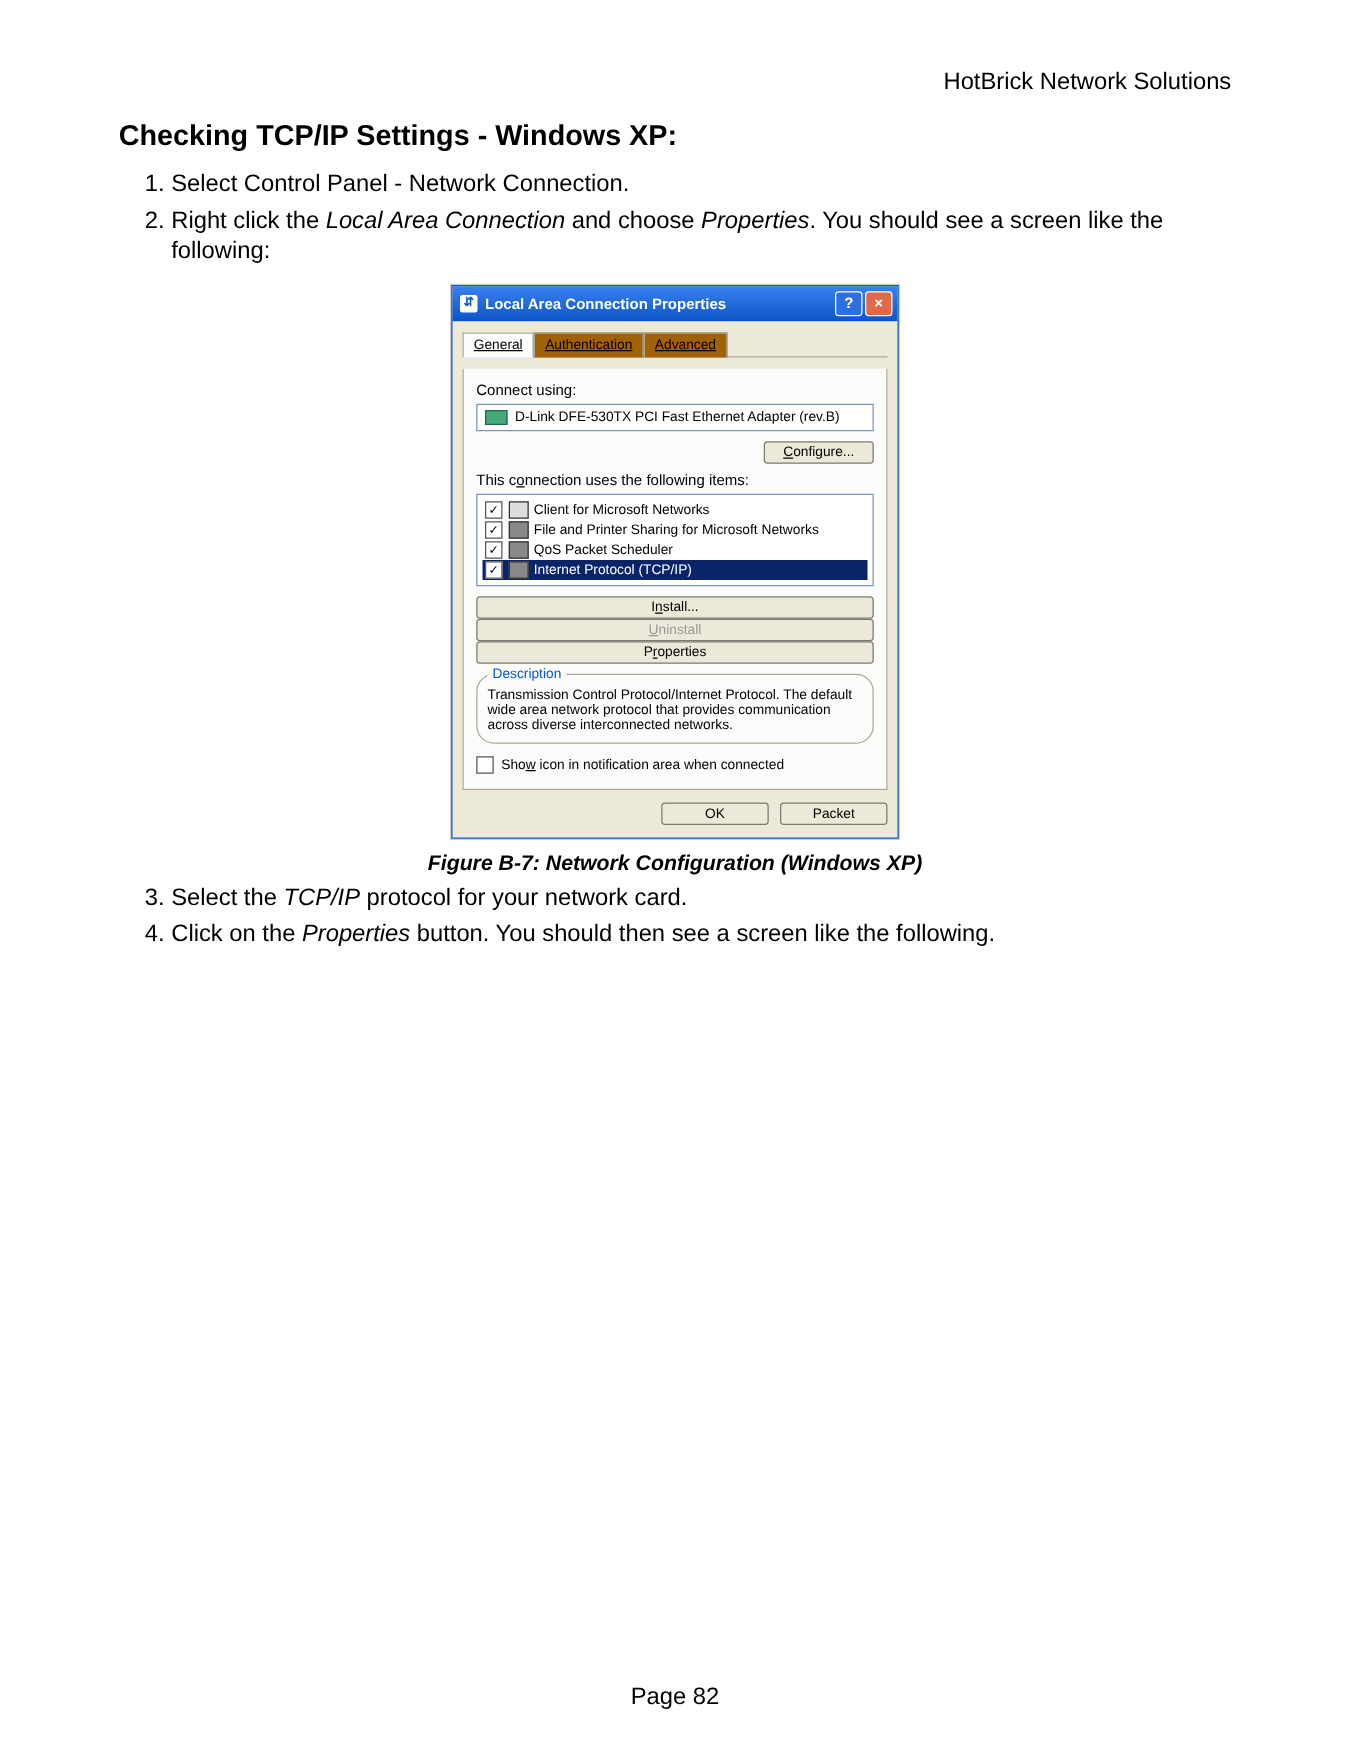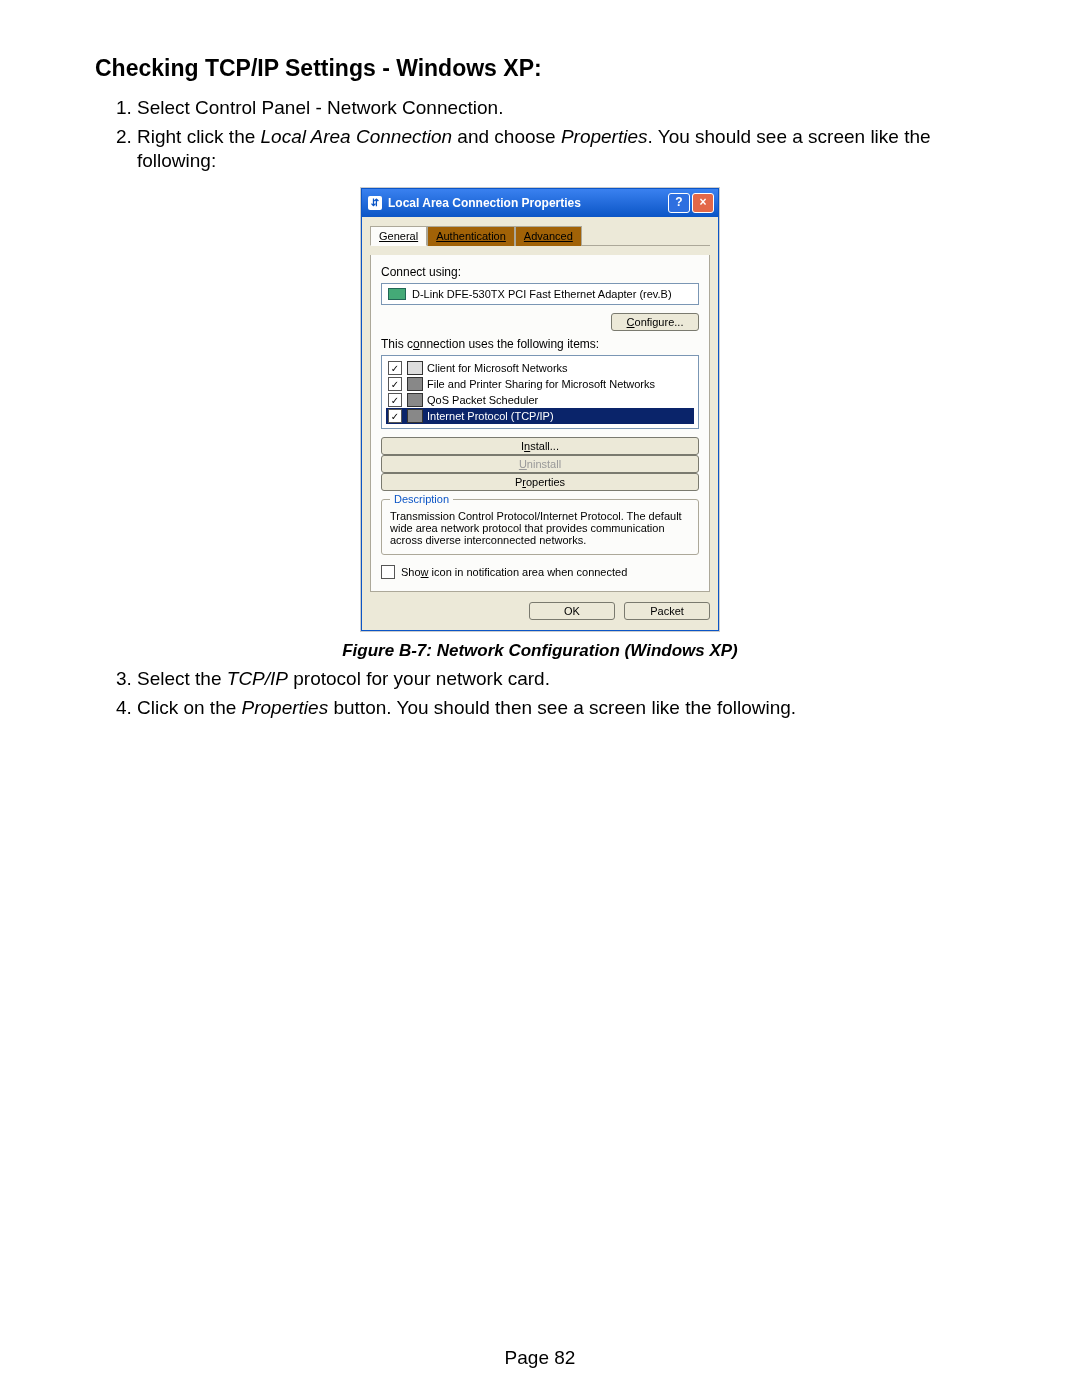--- a/index.html
+++ b/index.html
@@ -152,21 +152,21 @@
   }
   .itm-icon.net { background: #ddd; }
   .item-row.selected {
     background: #0a246a;
   }
   .item-row.selected .itm-label { color: #fff; }
   .btnrow {
     display: flex; justify-content: space-between; margin-bottom: 8px; flex-direction: column;
   }
   .group {
-    border: 1px solid #aca899; border-radius: 3px;
+    border: 1px solid #aca899; border-radius: 14px;
     padding: 10px 8px 8px 8px; margin-bottom: 10px;
     position: relative; font-size: 11px;
   }
   .group-title {
     position: absolute; top: -7px; left: 8px;
     background: #fcfcfa; padding: 0 4px; color: #0b55c6;
   }
   .chk-line { display: flex; align-items: center; font-size: 11px; }
   .dlg-footer {
     text-align: right; padding-top: 10px;
@@ -186,20 +186,21 @@
     left: 0;
     text-align: center;
     font-size: 19px;
   }
   .u { text-decoration: underline; }
 </style>
 </head>
 <body>
 
 <div class="page">
+  <div class="header-right">HotBrick Network Solutions</div>
   <div class="title">Checking TCP/IP Settings - Windows XP:</div>
 
   <ol class="steps">
     <li><span>Select Control Panel - Network Connection.</span></li>
     <li>
       <span>Right click the </span><span class="italic">Local Area Connection</span><span> and choose </span><span class="italic">Properties</span><span>. You should see a screen like the following:</span>
     </li>
   </ol>
 
   <div class="figure-wrap">

